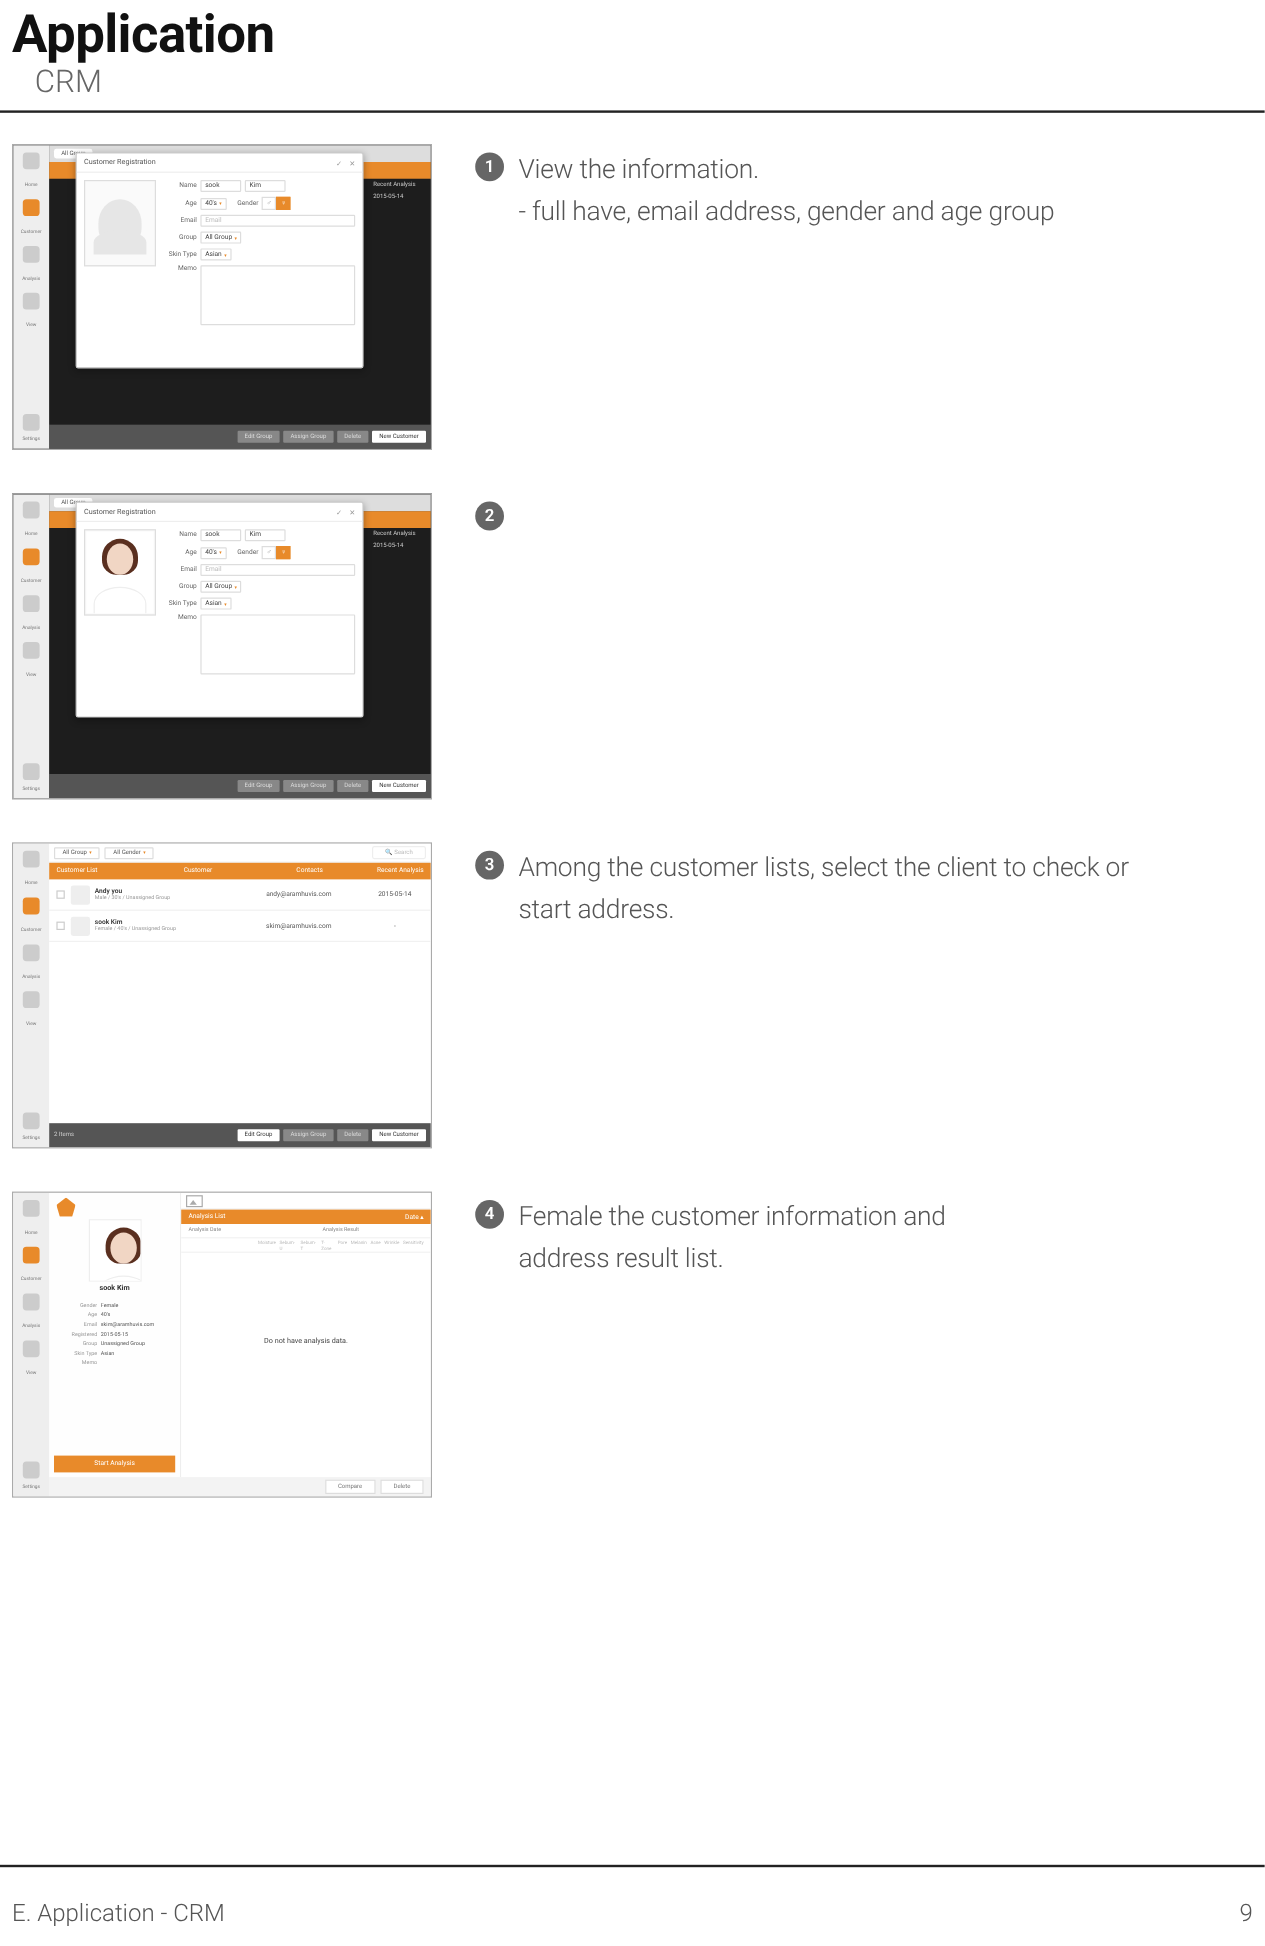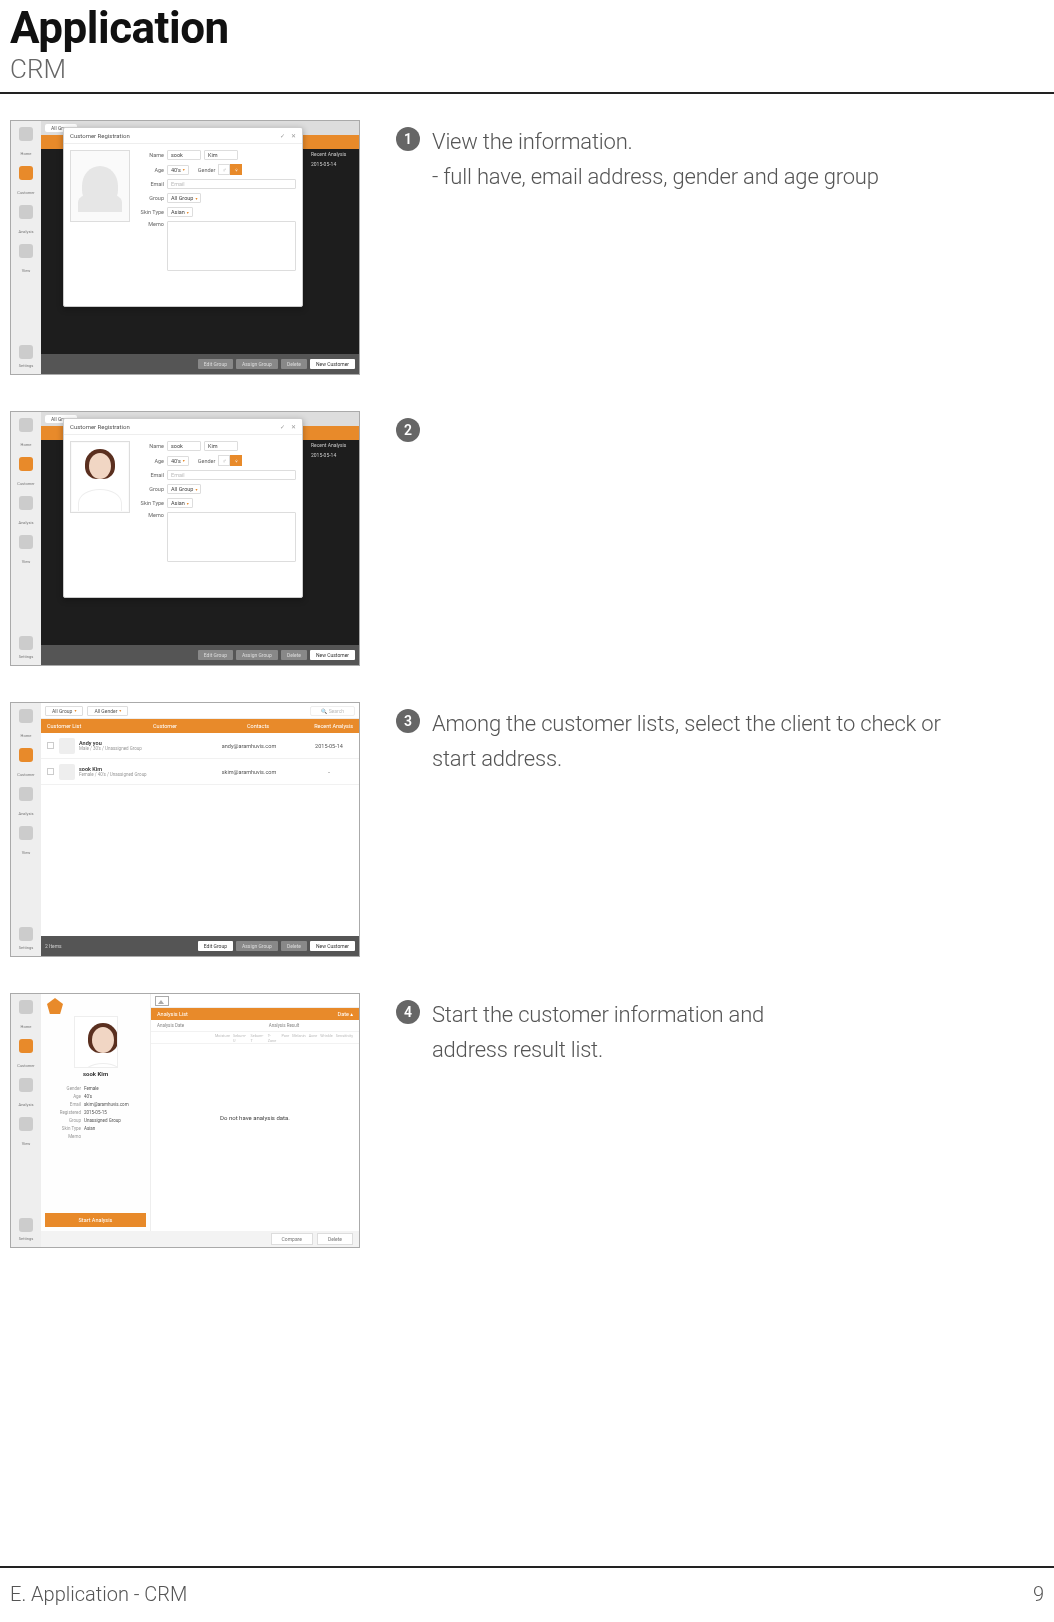--- a/index.html
+++ b/index.html
@@ -6,42 +6,42 @@
     body {
       font-family: -apple-system, BlinkMacSystemFont, "Segoe UI", Roboto, Helvetica, Arial, sans-serif;
       background: #fff;
       width: 1054px;
       height: 1622px;
       position: relative;
       color: #333;
     }
     
     .pg-title { font-size: 44px; font-weight: 700; letter-spacing: -0.5px; color: #111; padding: 2px 10px 0 10px; }
-    .pg-subtitle { font-size: 26px; font-weight: 300; color: #666; padding: 0 10px 8px 10px; }
+    .pg-subtitle { font-size: 26px; font-weight: 300; color: #666; padding: 0 10px 8px 10px; margin-left: 19px; }
     .pg-hr { border: 0; border-top: 2px solid #222; margin: 0 0 26px 0; }
     
     .steps { display: flex; flex-direction: column; gap: 36px; padding: 0 10px; }
     .step { display: flex; gap: 36px; align-items: flex-start; }
     .thumb {
       width: 350px; height: 255px; border: 1px solid #aaa; background: #4a4a4a;
       position: relative; flex: 0 0 350px; overflow: hidden;
     }
     .thumb.light { background: #f7f7f7; }
     .step-text { flex: 1; display: flex; gap: 12px; align-items: flex-start; padding-top: 4px; }
     .num-badge {
       width: 24px; height: 24px; border-radius: 50%; background: #666; color: #fff;
       font-size: 14px; font-weight: 600; display: flex; align-items: center; justify-content: center;
       flex: 0 0 24px; margin-top: 3px;
     }
     .step-lines { font-size: 22px; font-weight: 300; color: #555; line-height: 1.6; letter-spacing: -0.2px; }
     .step-lines .l2 { display: block; }
     
     .pg-footer {
       position: absolute; left: 0; right: 0; bottom: 16px;
-      border-top: 2px solid #222; padding: 14px 10px 0 10px;
+      border-top: 2px solid #222; padding: 26px 10px 0 10px;
       display: flex; justify-content: space-between; font-size: 20px; color: #555; font-weight: 300;
     }
 
     
     .sidebar {
       position: absolute; left: 0; top: 0; bottom: 0; width: 30px; background: #eee;
       display: flex; flex-direction: column; align-items: center; gap: 10px; padding-top: 6px;
     }
     .sidebar .ic { width: 14px; height: 14px; border-radius: 3px; background: #ccc; }
     .sidebar .ic.active { background: #e88a2a; }
@@ -522,21 +522,21 @@
         <div class="empty">Do not have analysis data.</div>
       </div>
       <div class="detail-bottom">
         <span class="dbtn">Compare</span>
         <span class="dbtn">Delete</span>
       </div>
     </div>
     <div class="step-text">
       <div class="num-badge">4</div>
       <div class="step-lines">
-        <span>Start the customer information and</span>
+        <span>Female the customer information and</span>
         <span class="l2">address result list.</span>
       </div>
     </div>
   </div>
 
 </div>
 
 <div class="pg-footer">
   <span>E. Application - CRM</span>
   <span>9</span>

